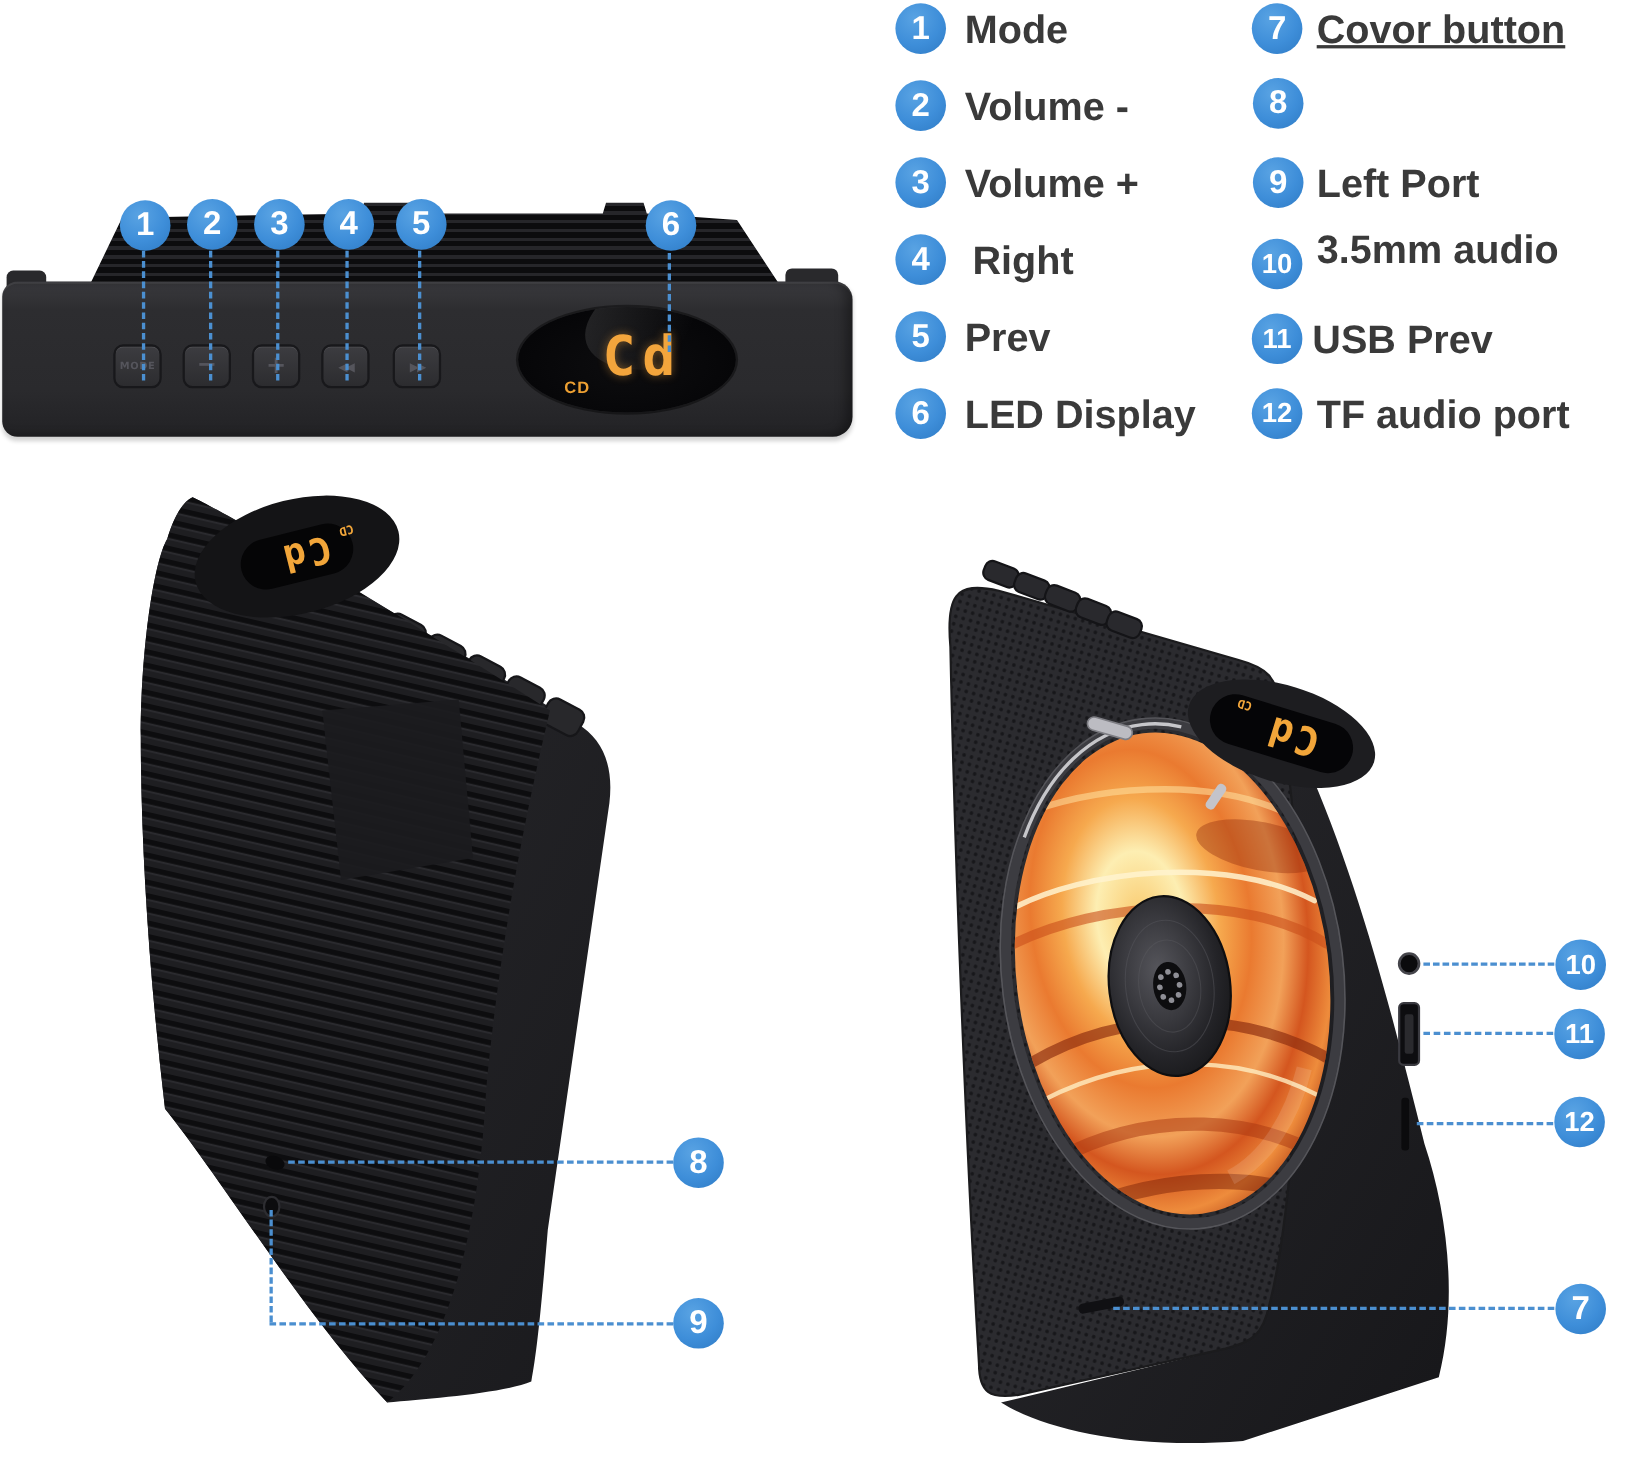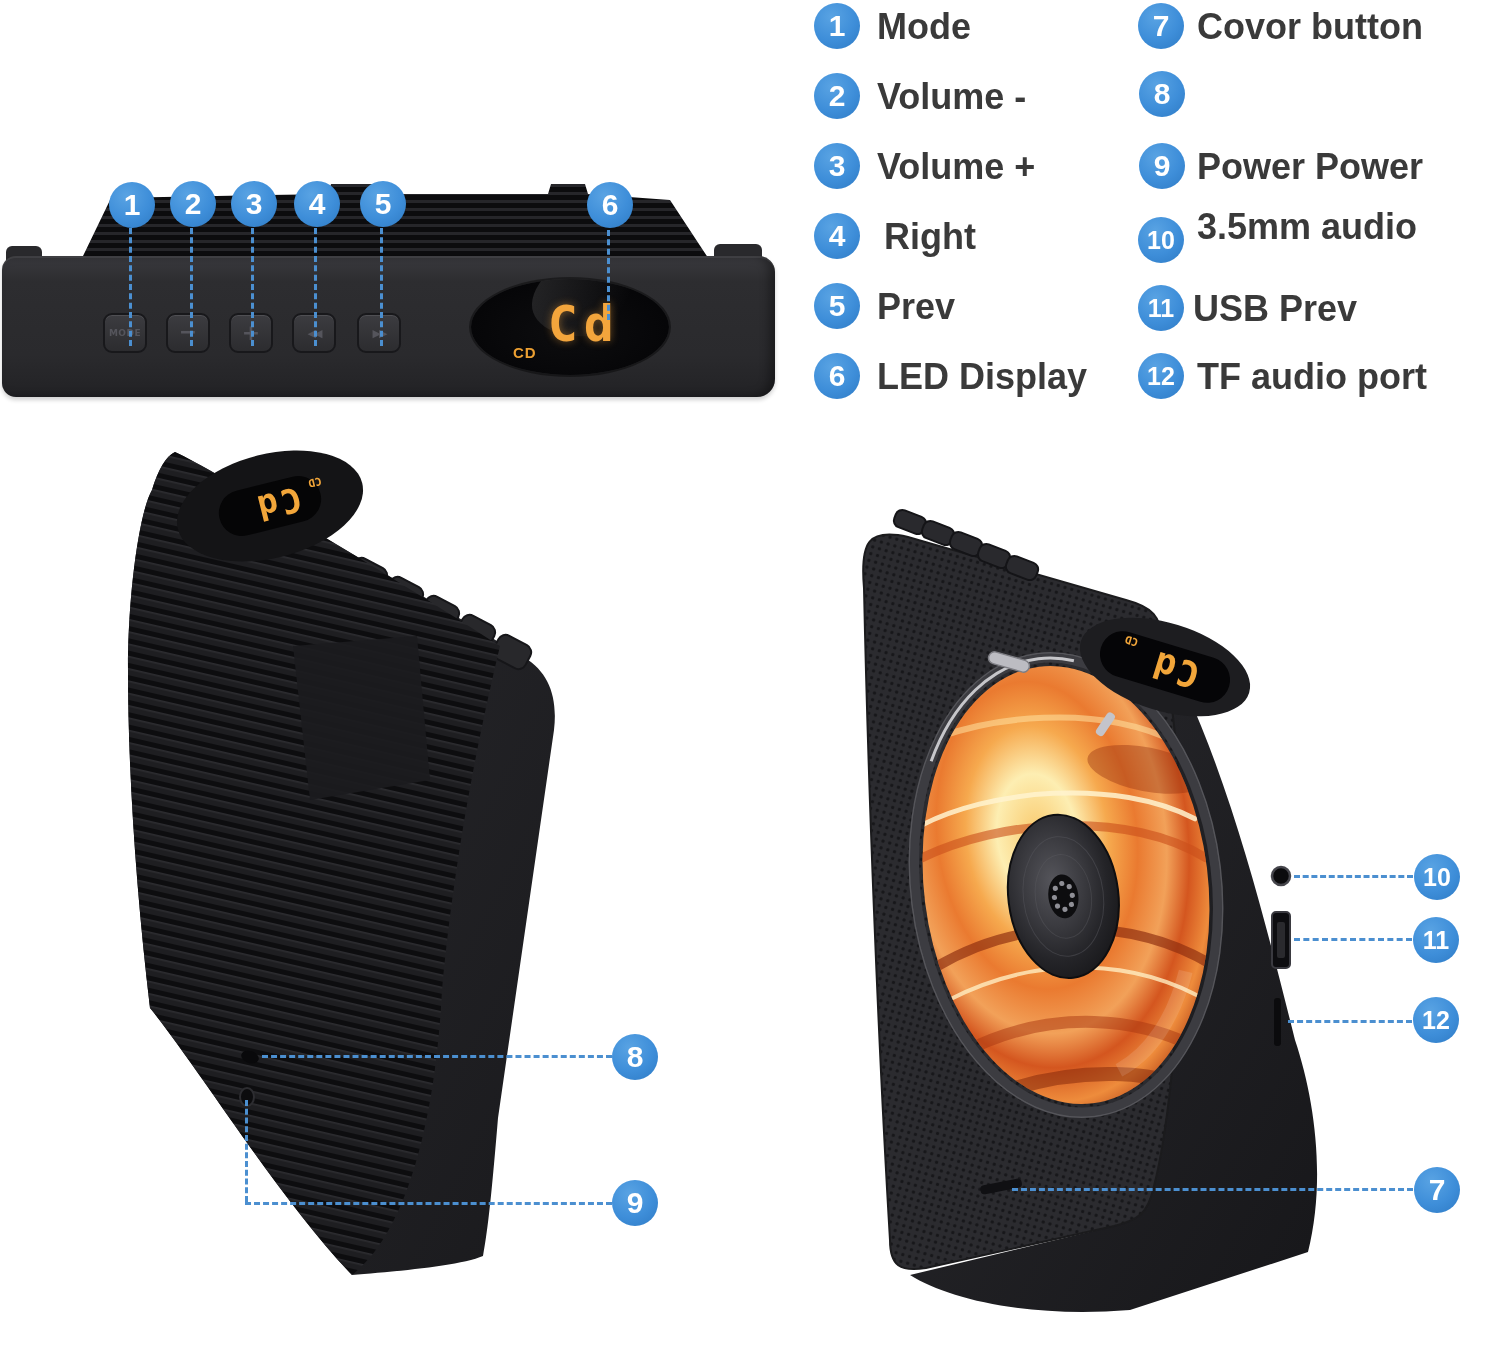--- a/index.html
+++ b/index.html
@@ -256,24 +256,24 @@
   <div class="co" style="left:814px;top:143px;">3</div>
   <div class="legend-label" style="left:877px;top:148px;">Volume +</div>
   <div class="co" style="left:814px;top:213px;">4</div>
   <div class="legend-label" style="left:884px;top:218px;">Right</div>
   <div class="co" style="left:814px;top:283px;">5</div>
   <div class="legend-label" style="left:877px;top:288px;">Prev</div>
   <div class="co" style="left:814px;top:353px;">6</div>
   <div class="legend-label" style="left:877px;top:358px;">LED Display</div>
 
   <div class="co" style="left:1138px;top:3px;">7</div>
-  <div class="legend-label" style="left:1197px;top:8px;">Covor button</div>
+  <div class="legend-label" style="left:1197px;top:8px;text-decoration:underline;">Covor button</div>
   <div class="co" style="left:1139px;top:71px;">8</div>
   <div class="co" style="left:1139px;top:143px;">9</div>
-  <div class="legend-label" style="left:1197px;top:148px;">Power Power</div>
+  <div class="legend-label" style="left:1197px;top:148px;">Left Port</div>
   <div class="co sm" style="left:1138px;top:217px;">10</div>
   <div class="legend-label" style="left:1197px;top:208px;">3.5mm audio</div>
   <div class="co sm" style="left:1138px;top:285px;">11</div>
   <div class="legend-label" style="left:1193px;top:290px;">USB Prev</div>
   <div class="co sm" style="left:1138px;top:353px;">12</div>
   <div class="legend-label" style="left:1197px;top:358px;">TF audio port</div>
 
 </div>
 
 </body></html>

